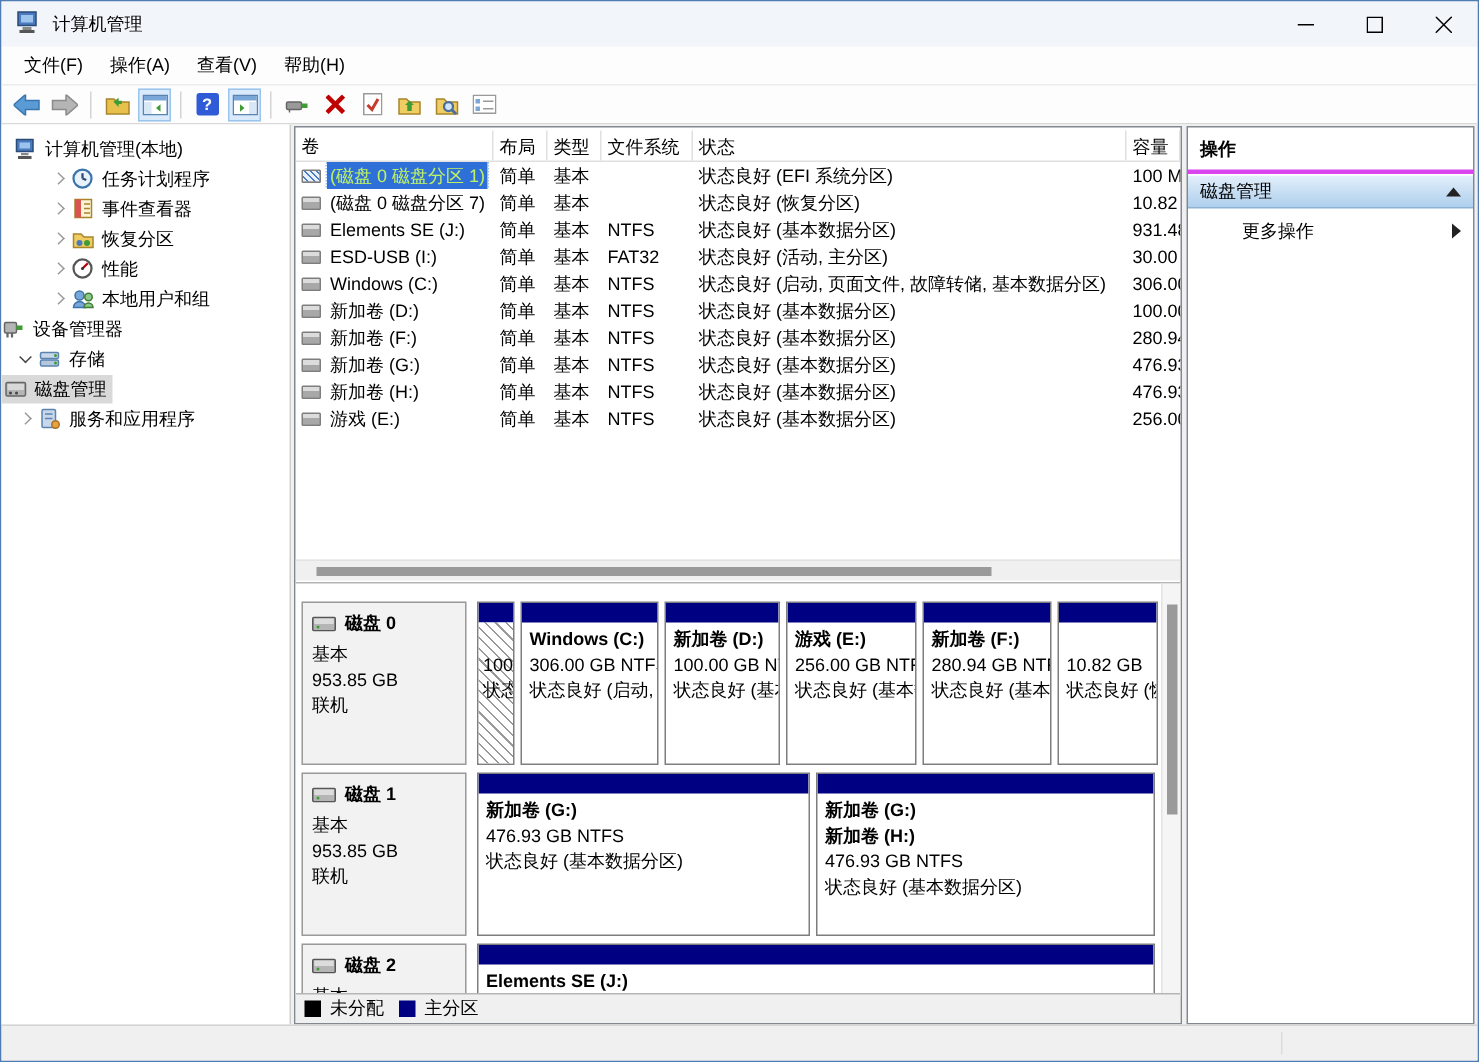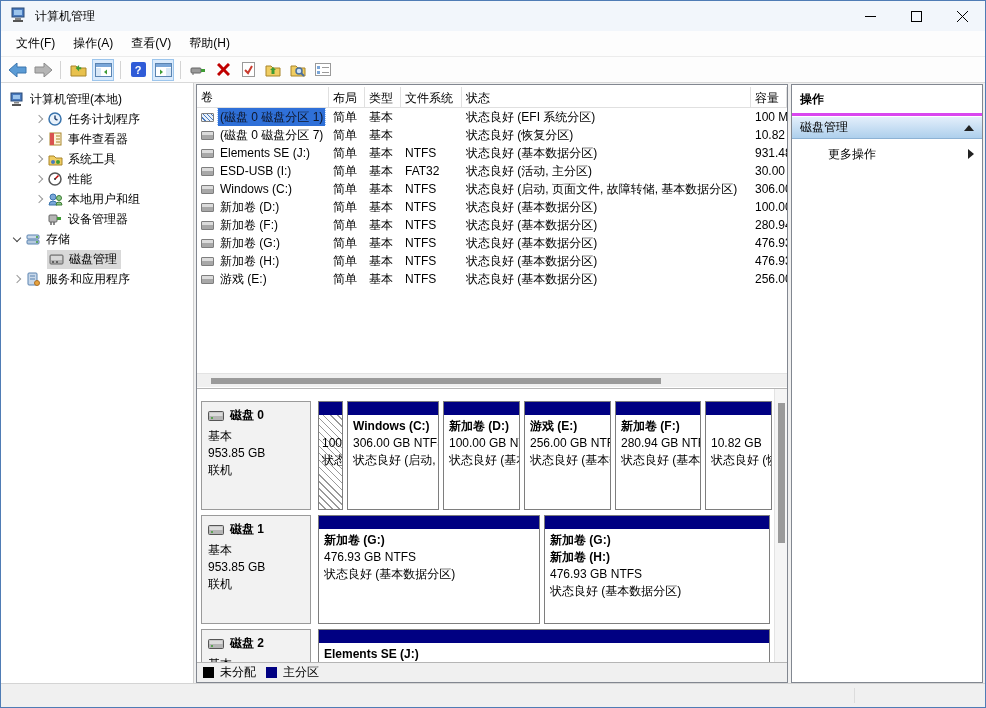--- a/index.html
+++ b/index.html
@@ -35,40 +35,40 @@
 
   
   .tree-panel { width:193px; background:#fff; border-right:1px solid #cfcfcf; padding-top:6px; overflow:hidden; }
   .tree-item { height:20px; display:flex; align-items:center; white-space:nowrap; }
   .tree-item .exp { width:16px; display:flex; align-items:center; justify-content:center; flex:0 0 auto; }
   .chev-open { width:6px; height:6px; border-left:1.5px solid #444; border-bottom:1.5px solid #444; transform:rotate(-45deg); margin-top:-2px; }
   .chev-closed { width:6px; height:6px; border-top:1.5px solid #9a9a9a; border-right:1.5px solid #9a9a9a; transform:rotate(45deg); }
   .ticon { width:16px; height:16px; margin-right:5px; display:flex; align-items:center; justify-content:center; flex:0 0 auto; }
   .tsel { background:#d9d9d9; padding:1px 4px 1px 1px; display:flex; align-items:center; }
   .lvl0 { padding-left:8px; } .lvl1 { padding-left:8px; }
-  .lvl2 { padding-left:30px; } .lvl2-noexp { padding-left:46px; }
+  .lvl2 { padding-left:30px; } .lvl2-noexp { }
 
   
   .main-pane { flex:1; position:relative; background:#fff; border:1px solid #828790; margin:1px 2px 0 2px; overflow:hidden; }
 
   
   .vol-table { position:absolute; left:0; top:2px; right:0; }
   .vhead { display:flex; height:21px; border-bottom:1px solid #e0e0e0; }
   .vhead > div { padding:3px 4px; border-right:1px solid #e0e0e0; white-space:nowrap; overflow:hidden; }
   .vrow { display:flex; height:18px; align-items:center; }
   .vrow > div { padding:0 4px; white-space:nowrap; overflow:hidden; height:18px; line-height:18px; }
   .c0 { width:132px; flex:0 0 auto; display:flex; align-items:center; }
   .c1 { width:36px; flex:0 0 auto; } .c2 { width:36px; flex:0 0 auto; }
   .c3 { width:61px; flex:0 0 auto; } .c4 { width:289px; flex:0 0 auto; }
   .c5 { flex:1; }
   .vico { width:13px; height:9px; background:#b9b9b9; border:1px solid #7e7e7e; border-radius:1px; margin-right:4px; flex:0 0 auto;
           background-image:linear-gradient(#dcdcdc 0 3px, #a8a8a8 3px); }
   .vico.striped { background-image:repeating-linear-gradient(45deg,#e8f1fb 0 2px,#4a7bbf 2px 3px); }
   .vname-text { padding:0 2px; white-space:nowrap; overflow:hidden; }
-  .vrow.selected .vname-text { background:#2f70d8; color:#0f172a; outline:1px dotted #9cc0f0; }
+  .vrow.selected .vname-text { background:#2f70d8; color:#bef264; outline:1px dotted #9cc0f0; }
 
   
   .h-scroll { position:absolute; left:0; right:0; top:288px; height:14px; background:#f0f0f0; border-top:1px solid #e3e3e3; }
   .h-thumb { position:absolute; left:14px; top:4px; width:450px; height:6px; background:#9a9a9a; }
 
   
   .lower { position:absolute; left:0; right:0; top:303px; height:276px; background:#fff; border-top:1px solid #b5b5b5; overflow:hidden; }
   .v-scroll { position:absolute; right:0; top:0; bottom:0; width:13px; background:#f5f5f5; border-left:1px solid #e3e3e3; }
   .v-thumb { position:absolute; left:3px; top:14px; width:7px; height:140px; background:#9a9a9a; }
 
@@ -279,21 +279,21 @@
         <span class="exp">
             <span class="chev-closed"></span>
           </span>
         <span class="ticon">
             <svg width="15" height="13">
               <path d="M1,3 h5 l2,2 h6 v7 h-13 z" fill="#f0cd62" stroke="#a8852a"></path>
               <circle cx="5" cy="9" r="2" fill="#4a7bbf"></circle>
               <circle cx="10" cy="9" r="2" fill="#3f9c35"></circle>
             </svg>
           </span>
-        <span>系统工具</span>
+        <span>恢复分区</span>
       </div>
 
       <div class="tree-item lvl2">
         <span class="exp">
             <span class="chev-closed"></span>
           </span>
         <span class="ticon">
             <svg width="14" height="14">
               <circle cx="7" cy="7" r="6" fill="#fff" stroke="#555" stroke-width="1.5"></circle>
               <line x1="7" y1="7" x2="10.5" y2="3.5" stroke="#c00000" stroke-width="1.5"></line>

